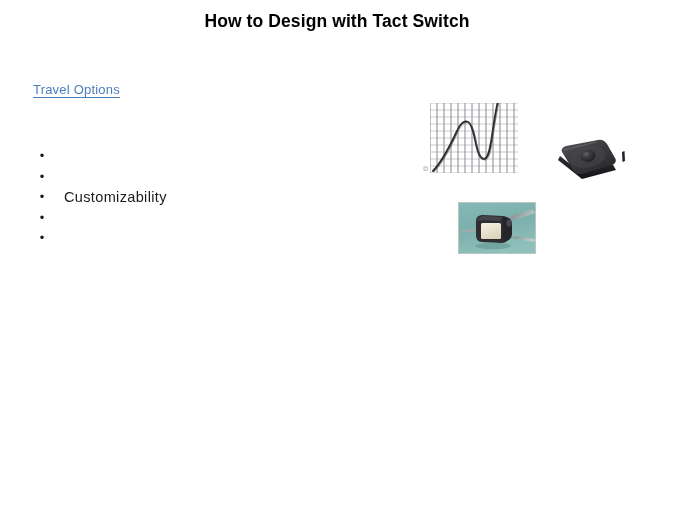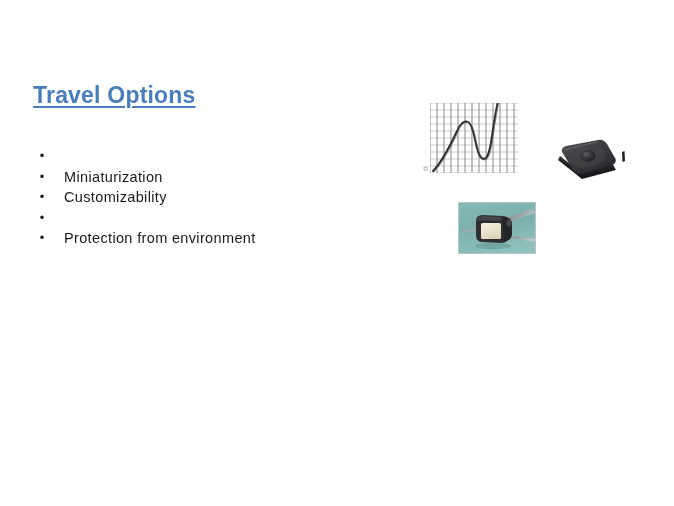--- a/index.html
+++ b/index.html
@@ -36,22 +36,22 @@
     letter-spacing: 0.1px;
     line-height: 22px;
     white-space: nowrap;
   }
 
   
   #section-heading {
     position: absolute;
     left: 33px;
     top: 82px;
-    font-size: 23px;
-    font-weight: bold;
+    font-size: 13px;
+    font-weight: normal;
     color: #4a7ebb;
     text-decoration: underline;
     text-decoration-color: #4a7ebb;
     text-underline-offset: 3px;
     letter-spacing: 0.2px;
     white-space: nowrap;
   }
 
   
   #bullet-list {
@@ -120,41 +120,40 @@
     box-sizing: border-box;
     overflow: hidden;
   }
   #switch-photo svg { display: block; }
 </style>
 </head>
 <body>
 
 <div id="slide">
 
+  <div id="slide-title">How to Design with Tact Switch</div>
 
   <div id="section-heading">Travel Options</div>
 
   <ul id="bullet-list">
     <li class="bullet-row">
       <span class="bullet-mark">•</span>
     </li>
     <li class="bullet-row">
       <span class="bullet-mark">•</span>
-      <span class="bullet-text">Miniaturization</span>
     </li>
     <li class="bullet-row">
       <span class="bullet-mark">•</span>
       <span class="bullet-text">Customizability</span>
     </li>
     <li class="bullet-row">
       <span class="bullet-mark">•</span>
     </li>
     <li class="bullet-row">
       <span class="bullet-mark">•</span>
-      <span class="bullet-text">Protection from environment</span>
     </li>
   </ul>
 
   <div id="force-graph">
     <svg width="100" height="82" viewBox="0 0 100 82" xmlns="http://www.w3.org/2000/svg">
       <defs>
         <clipPath id="gridClip">
           <rect x="8" y="5" width="88" height="70"></rect>
         </clipPath>
       </defs>

